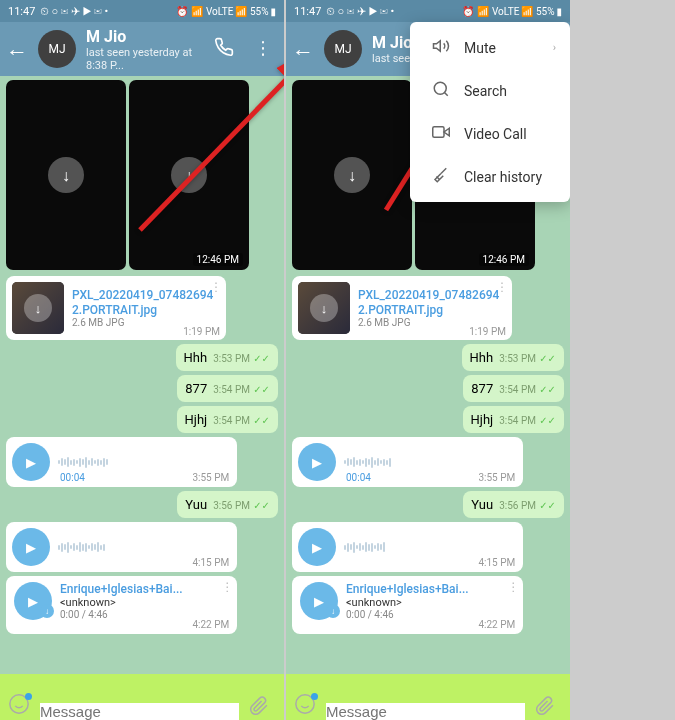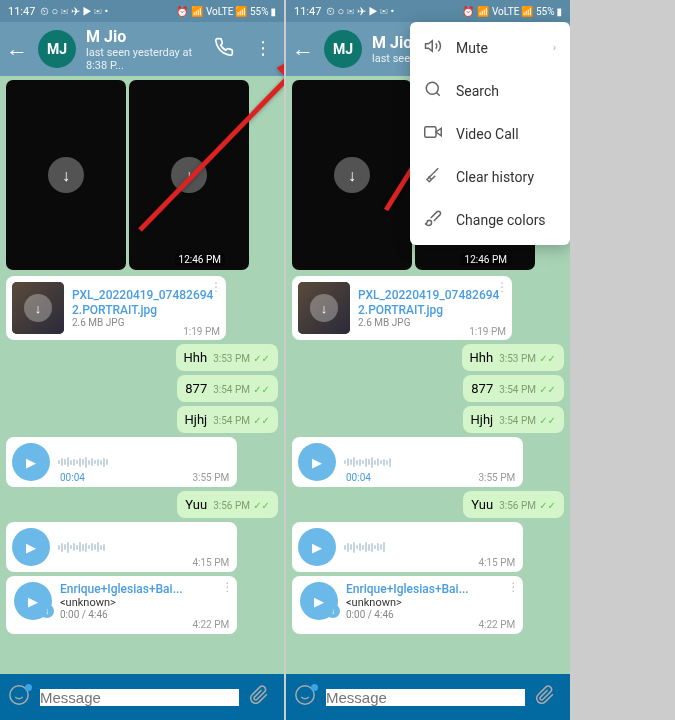--- a/index.html
+++ b/index.html
@@ -4,30 +4,30 @@
 <style>
 * { box-sizing: border-box; margin: 0; padding: 0; }
 body { font-family: -apple-system, Roboto, sans-serif; background: #ccc; display: flex; gap: 2px; width: 675px; height: 720px; overflow: hidden; }
 .screen { width: 284px; height: 720px; background: #a8d4b5; position: relative; display: flex; flex-direction: column; overflow: hidden; }
 .bg-pattern { position: absolute; inset: 0; background: #a8d4b5; opacity: 1; z-index: 0; }
 .status-bar { height: 22px; background: #5a8aa5; display: flex; justify-content: space-between; align-items: center; padding: 0 8px; color: #fff; font-size: 11px; z-index: 5; position: relative; }
 .status-left, .status-right { display: flex; gap: 2px; align-items: center; }
 .status-right { font-size: 10px; }
 .header { background: #6b9ab5; height: 54px; display: flex; align-items: center; padding: 0 6px; gap: 10px; z-index: 5; position: relative; }
 .back-btn { color: #fff; font-size: 22px; }
-.avatar { width: 38px; height: 38px; border-radius: 50%; background: #0f766e; display: flex; align-items: center; justify-content: center; color: #fff; font-size: 14px; font-weight: 700; }
+.avatar { width: 38px; height: 38px; border-radius: 50%; background: #404040; display: flex; align-items: center; justify-content: center; color: #fff; font-size: 12px; font-weight: 400; }
 .header-info { flex: 1; color: #fff; }
 .header-name { font-size: 16px; font-weight: 700; }
 .header-status { font-size: 11px; opacity: 0.85; }
 .header-icons { display: flex; gap: 20px; color: #fff; font-size: 18px; padding-right: 6px; }
 .chat { flex: 1; position: relative; z-index: 1; overflow: hidden; padding: 4px 6px; }
 .media-row { display: flex; gap: 3px; margin-bottom: 6px; }
 .media-item { width: 120px; height: 190px; background: #0a0a0a; border-radius: 7px; position: relative; display: flex; align-items: center; justify-content: center; }
 .dl-circle { width: 36px; height: 36px; border-radius: 50%; background: rgba(255,255,255,0.3); display: flex; align-items: center; justify-content: center; color: #fff; }
-.media-time { position: absolute; bottom: 4px; right: 24px; color: #fff; font-size: 10px; background: rgba(0,0,0,0.4); padding: 1px 4px; border-radius: 3px; }
+.media-time { position: absolute; bottom: 4px; right: 6px; color: #fff; font-size: 10px; background: rgba(0,0,0,0.4); padding: 1px 4px; border-radius: 3px; }
 .bubble { border-radius: 8px; padding: 6px 8px; margin-bottom: 4px; position: relative; max-width: 85%; font-size: 13px; }
 .bubble.in { background: #fff; }
 .bubble.out { background: #d4f5c9; margin-left: auto; }
 .bubble-time { font-size: 10px; color: #7d9e6f; display: inline-block; margin-left: 6px; }
 .file-bubble { background: #fff; display: flex; align-items: center; gap: 8px; padding: 6px; width: 220px; }
 .file-thumb { width: 52px; height: 52px; background: #3a3a3a; border-radius: 5px; display: flex; align-items: center; justify-content: center; color: #fff; position: relative; overflow: hidden; }
 .file-thumb::before { content: ''; position: absolute; inset: 0; background: linear-gradient(135deg, #5a4a3a, #2a2a3a); }
 .file-thumb .dl-circle { width: 28px; height: 28px; position: relative; z-index: 1; }
 .file-info { flex: 1; }
 .file-name { color: #4a9de0; font-size: 12px; font-weight: 500; line-height: 1.2; word-break: break-all; }
@@ -39,28 +39,28 @@
 .wave { flex: 1; height: 20px; display: flex; align-items: center; gap: 1px; }
 .wave span { width: 2px; background: #c4d4e0; display: inline-block; border-radius: 1px; }
 .voice-dur { font-size: 10px; color: #4a9de0; position: absolute; left: 54px; bottom: 4px; }
 .voice-time { position: absolute; bottom: 4px; right: 8px; font-size: 10px; color: #999; }
 .music-bubble { background: #fff; width: 240px; display: flex; align-items: center; gap: 8px; padding: 6px 8px 14px; }
 .music-info { flex: 1; }
 .music-title { color: #4a9de0; font-size: 12px; font-weight: 500; }
 .music-artist { color: #333; font-size: 11px; }
 .music-dur { color: #888; font-size: 10px; }
 .music-dl { position: absolute; width: 14px; height: 14px; border-radius: 50%; background: #6bb9e8; bottom: 2px; right: -2px; display: flex; align-items: center; justify-content: center; font-size: 8px; color: #fff; }
-.input-bar { background: #0369a1; height: 46px; display: flex; align-items: center; padding: 0 8px; gap: 10px; z-index: 2; position: relative; }
+.input-bar { background: #bef264; height: 46px; display: flex; align-items: flex-end; padding: 0 8px; gap: 10px; z-index: 2; position: relative; }
 .input-bar .emoji { color: #999; font-size: 20px; position: relative; }
 .emoji .dot { position: absolute; width: 7px; height: 7px; background: #3ba3e8; border-radius: 50%; top: 0; right: -2px; }
 .input-bar input { flex: 1; border: none; outline: none; font-size: 15px; color: #999; }
 .input-icons { display: flex; gap: 14px; color: #aaa; font-size: 18px; }
 .arrow { position: absolute; z-index: 10; pointer-events: none; }
 .dropdown { position: absolute; top: 22px; right: 0; width: 160px; background: #fff; border-radius: 6px; box-shadow: 0 4px 16px rgba(0,0,0,0.25); z-index: 20; padding: 4px 0; }
-.menu-item { display: flex; align-items: center; gap: 14px; padding: 11px 14px; font-size: 14px; color: #333; }
+.menu-item { display: flex; align-items: center; gap: 14px; padding: 11px 14px; font-size: 14px; color: #333; margin-left: 8px; }
 .menu-icon { width: 18px; text-align: center; color: #666; }
 .chev { margin-left: auto; color: #aaa; font-size: 11px; }
 .checks { color: #5fc452; font-size: 10px; }
 svg.arrow-svg { filter: drop-shadow(0 1px 2px rgba(0,0,0,0.3)); }
 </style>
 </head>
 <body>
 
 <div class="screen">
   <div class="bg-pattern"></div>
@@ -353,27 +353,20 @@
         <span>Video Call</span>
       </div>
     <div class="menu-item">
         <span class="menu-icon"><svg width="18" height="18" viewBox="0 0 24 24" fill="none" stroke="#666" stroke-width="2">
             <path d="M19 3l-7 7"></path>
             <path d="M12 10l-8 8 3 3 8-8"></path>
             <path d="M6 14l4 4"></path>
           </svg></span>
         <span>Clear history</span>
       </div>
-    <div class="menu-item">
-        <span class="menu-icon"><svg width="18" height="18" viewBox="0 0 24 24" fill="none" stroke="#666" stroke-width="2">
-            <path d="M9.06 11.9l8.07-8.06a2.85 2.85 0 1 1 4.03 4.03l-8.06 8.08"></path>
-            <path d="M7.07 14.94c-1.66 0-3 1.35-3 3.02 0 1.33-2.5 1.52-2 2.02 1.08 1.1 2.49 2.02 4 2.02 2.2 0 4-1.8 4-4.04a3.01 3.01 0 0 0-3-3.02z"></path>
-          </svg></span>
-        <span>Change colors</span>
-      </div>
   </div>
 
   <svg class="arrow arrow-svg" style="top:40px;left:90px;" width="120" height="180">
       <defs>
         <marker id="ah2" markerWidth="10" markerHeight="10" refX="8" refY="3" orient="auto">
           <polygon points="0 0, 10 3, 0 6" fill="#d22"></polygon>
         </marker>
       </defs>
       <line x1="10" y1="170" x2="110" y2="10" stroke="#d22" stroke-width="5" marker-end="url(#ah2)"></line>
     </svg>

